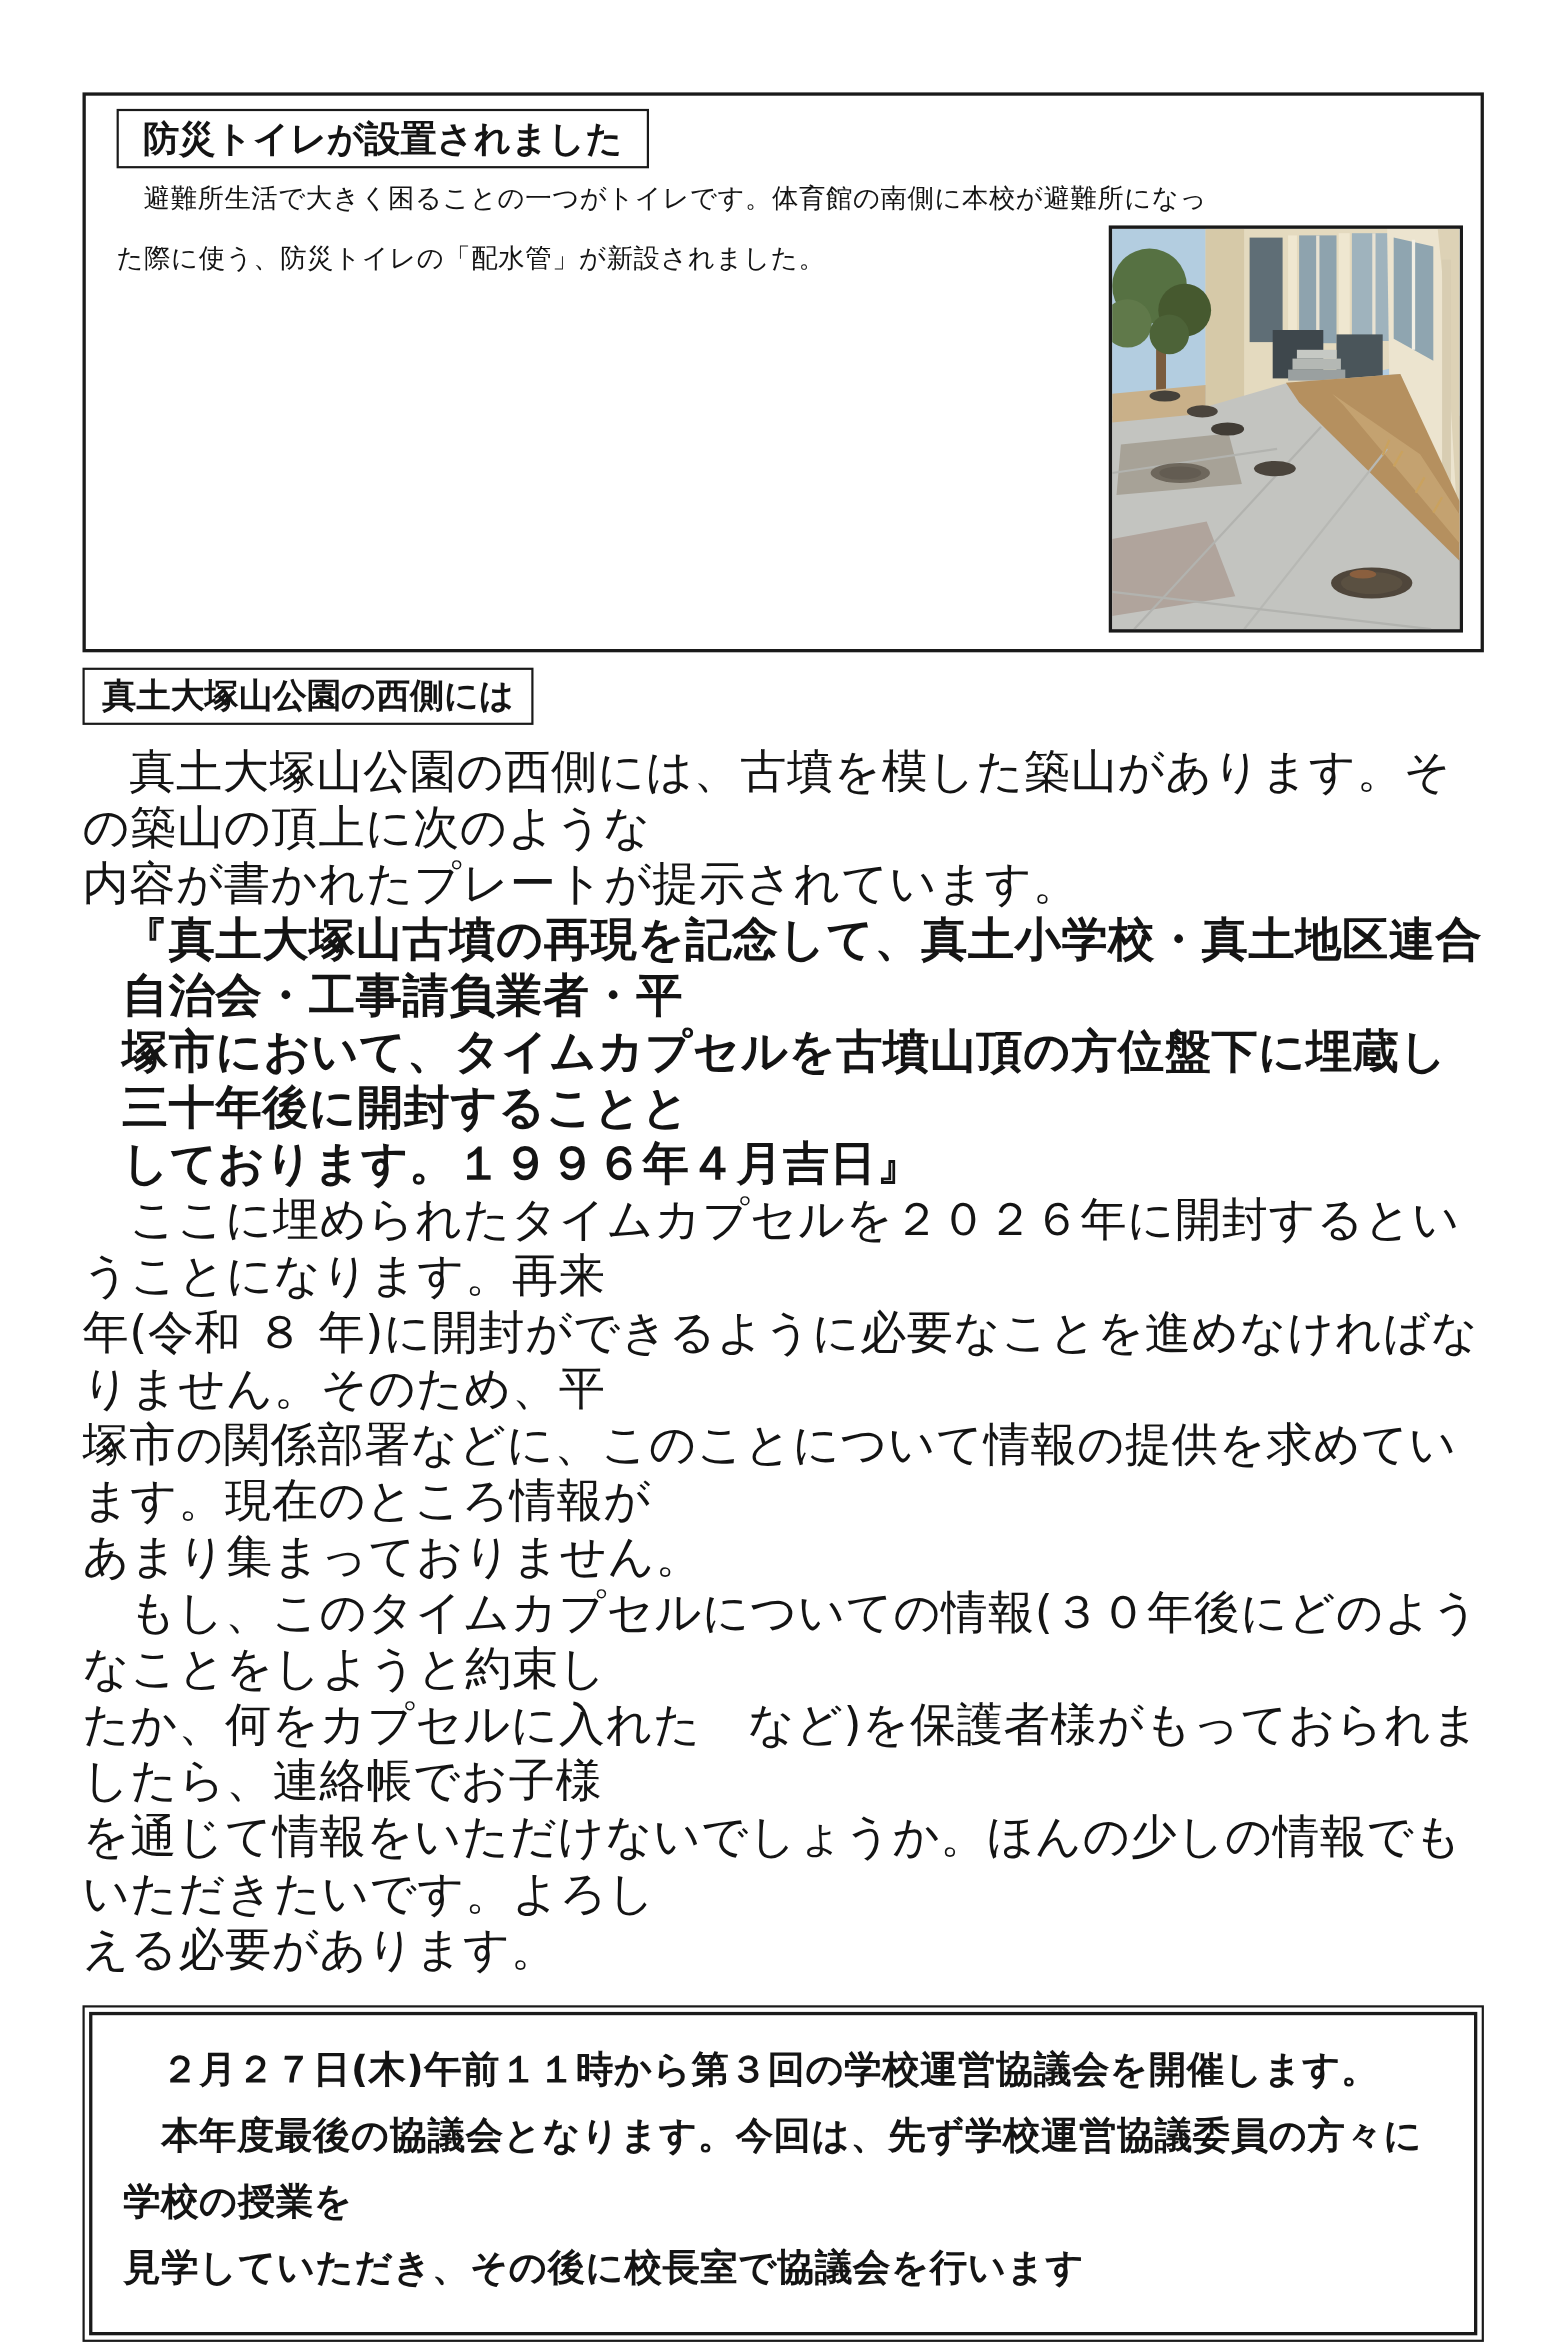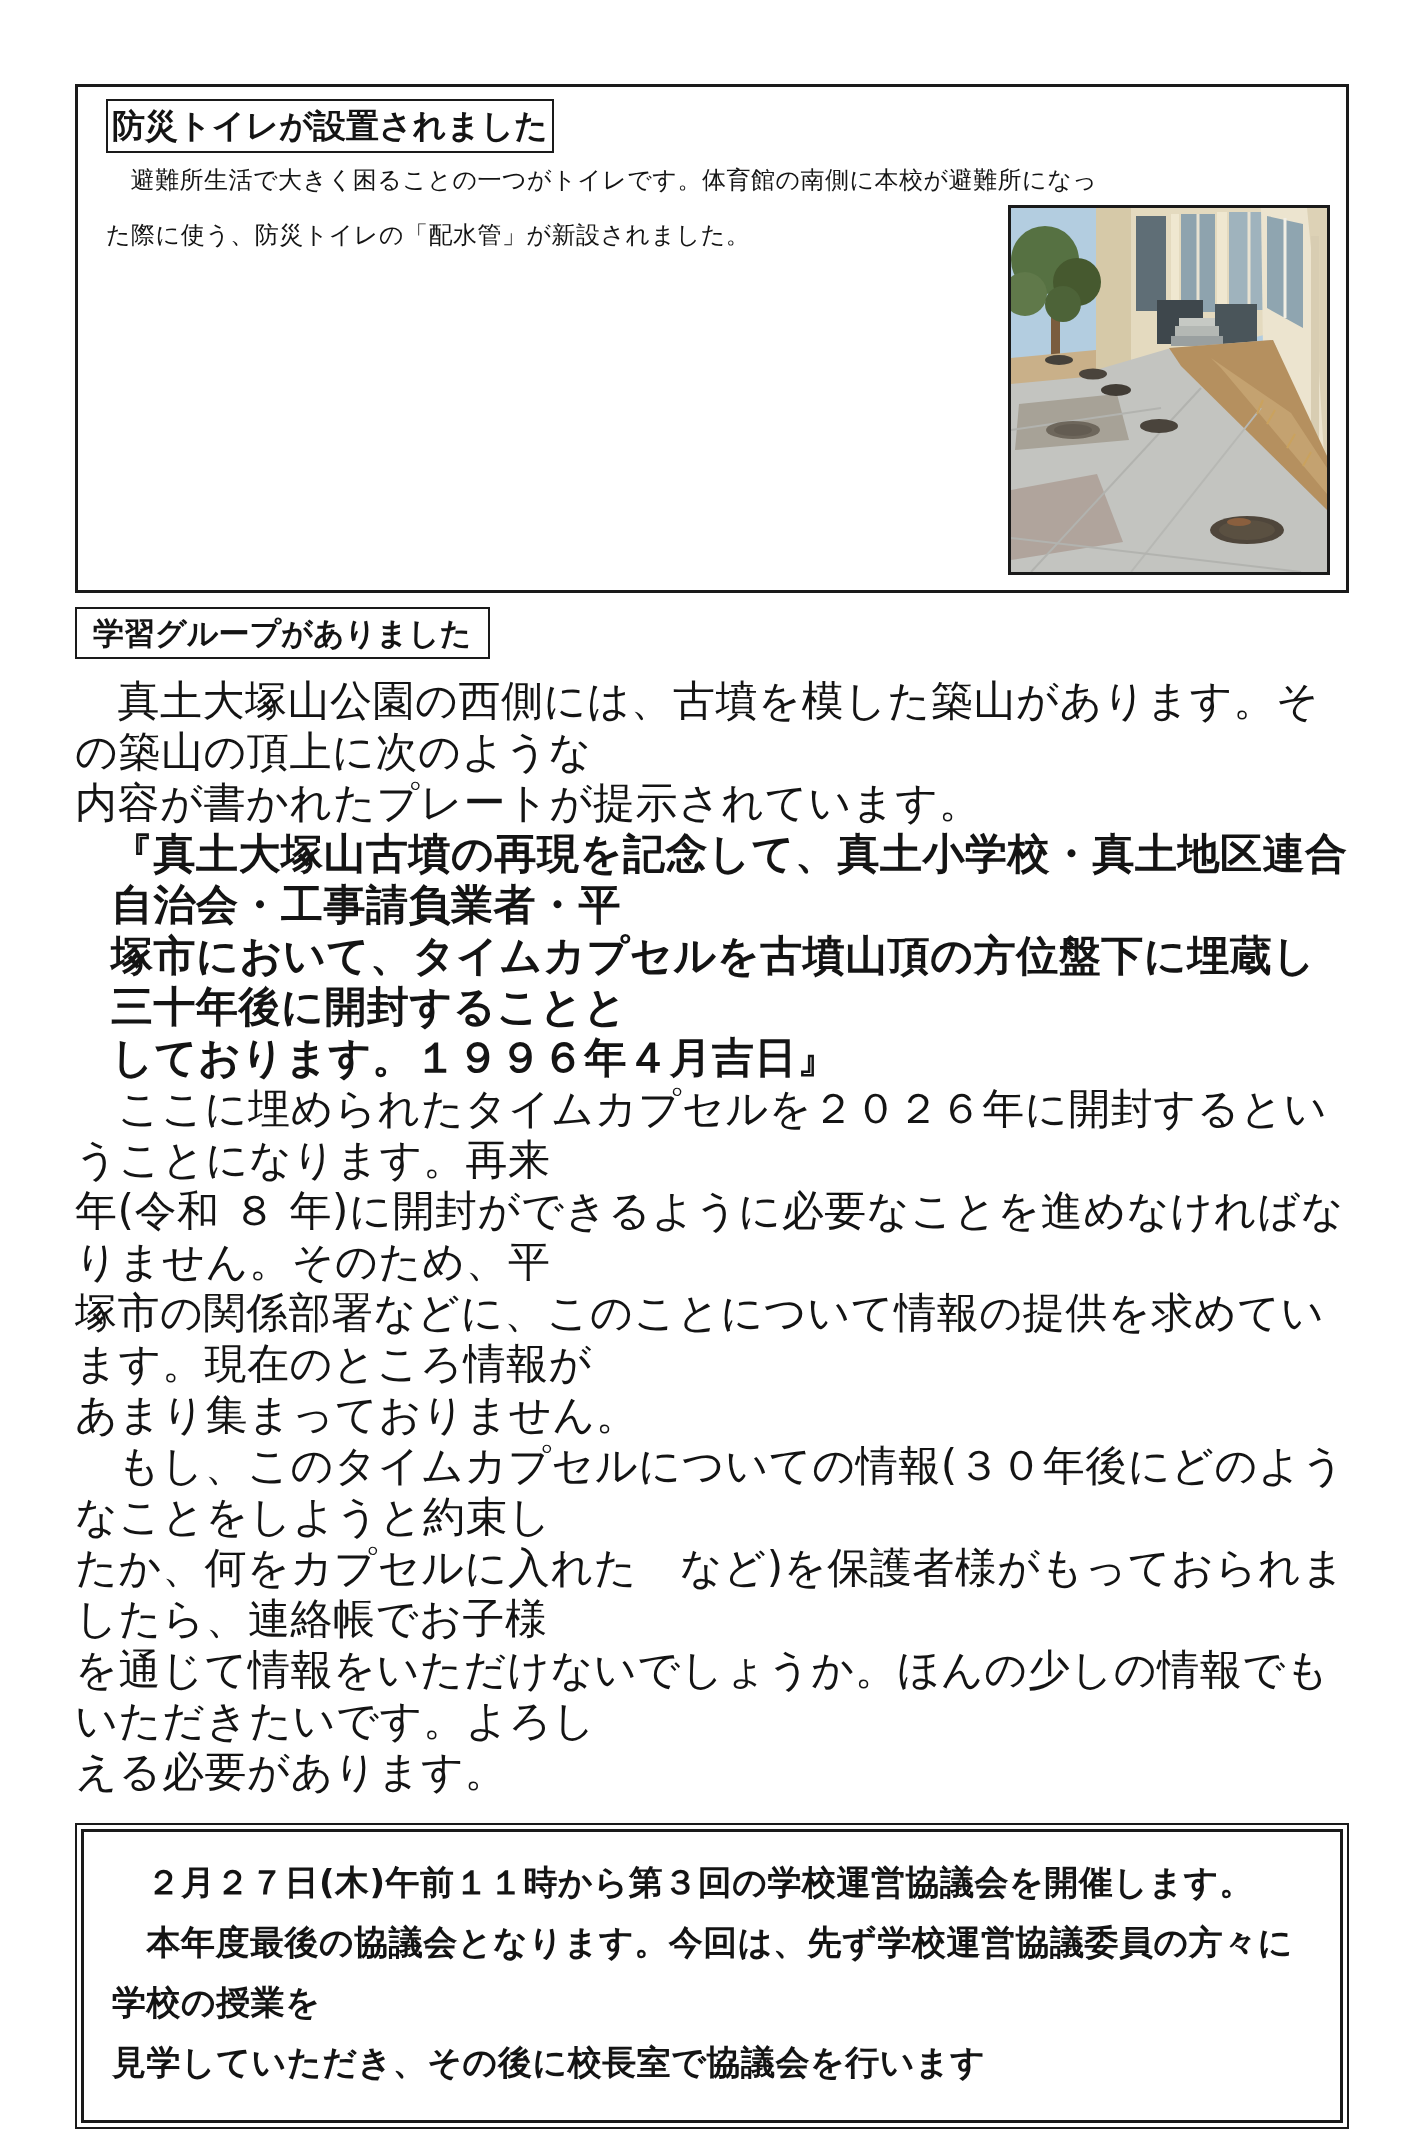--- a/index.html
+++ b/index.html
@@ -28,21 +28,21 @@
   .box1 {
     position: relative;
     box-sizing: border-box;
     width: 1274px; height: 509px;
     border: 3px solid #1a1a1a;
     padding: 12px 16px 0 28px;
   }
   .title-box {
     display: inline-block;
     border: 2px solid #1a1a1a;
-    padding: 3px 4px;
+    padding: 3px 22px;
     font-size: 33px;
     font-weight: 700;
     line-height: 44px;
   }
   .box1 .para { font-size: 24px; }
   .para-wrap { width: 905px; }
   .photo {
     position: absolute;
     top: 118px; right: 16px;
     width: 316px; height: 364px;
@@ -165,21 +165,21 @@
           <line x1="256" y1="216" x2="264" y2="202"></line>
           <line x1="276" y1="240" x2="284" y2="226"></line>
           <line x1="292" y1="258" x2="300" y2="244"></line>
         </g>
       </svg>
     </div>
   </section>
 
   <section class="sec2">
     <div class="title-box">
-      <span>学習グループがありました</span>
+      <span>真土大塚山公園の西側には</span>
     </div>
     <p class="para">　真土大塚山公園の西側には、古墳を模した築山があります。その築山の頂上に次のような
 内容が書かれたプレートが提示されています。</p>
     <p class="para bold">『真土大塚山古墳の再現を記念して、真土小学校・真土地区連合自治会・工事請負業者・平
 塚市において、タイムカプセルを古墳山頂の方位盤下に埋蔵し三十年後に開封することと
 しております。１９９６年４月吉日』</p>
     <p class="para">　ここに埋められたタイムカプセルを２０２６年に開封するということになります。再来
 年(令和 ８ 年)に開封ができるように必要なことを進めなければなりません。そのため、平
 塚市の関係部署などに、このことについて情報の提供を求めています。現在のところ情報が
 あまり集まっておりません。</p>

